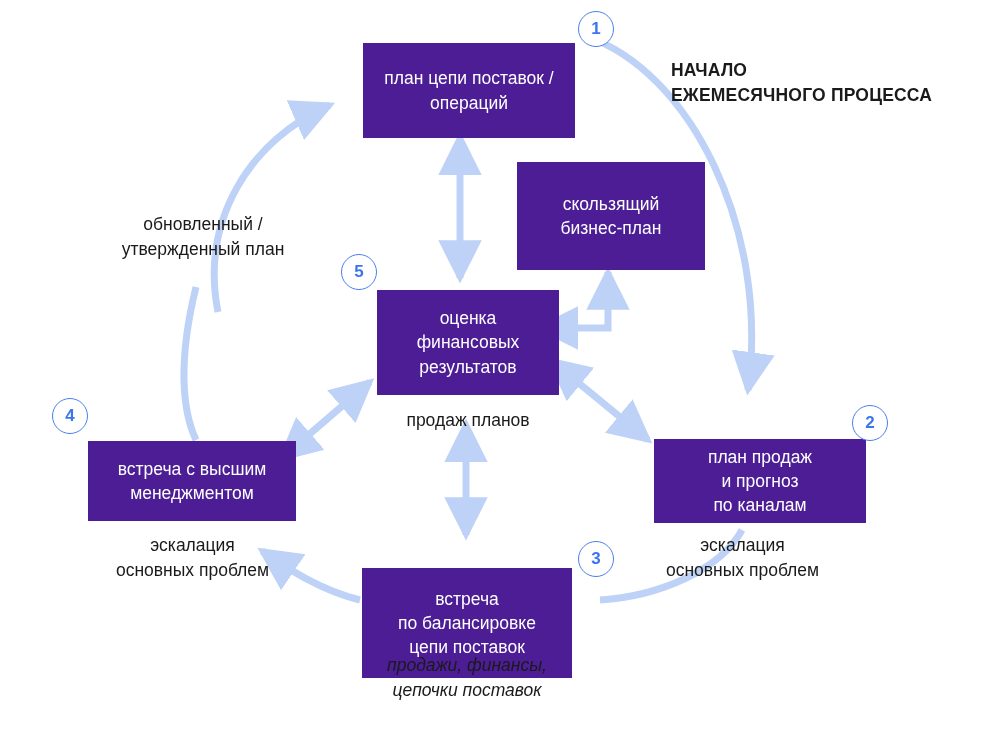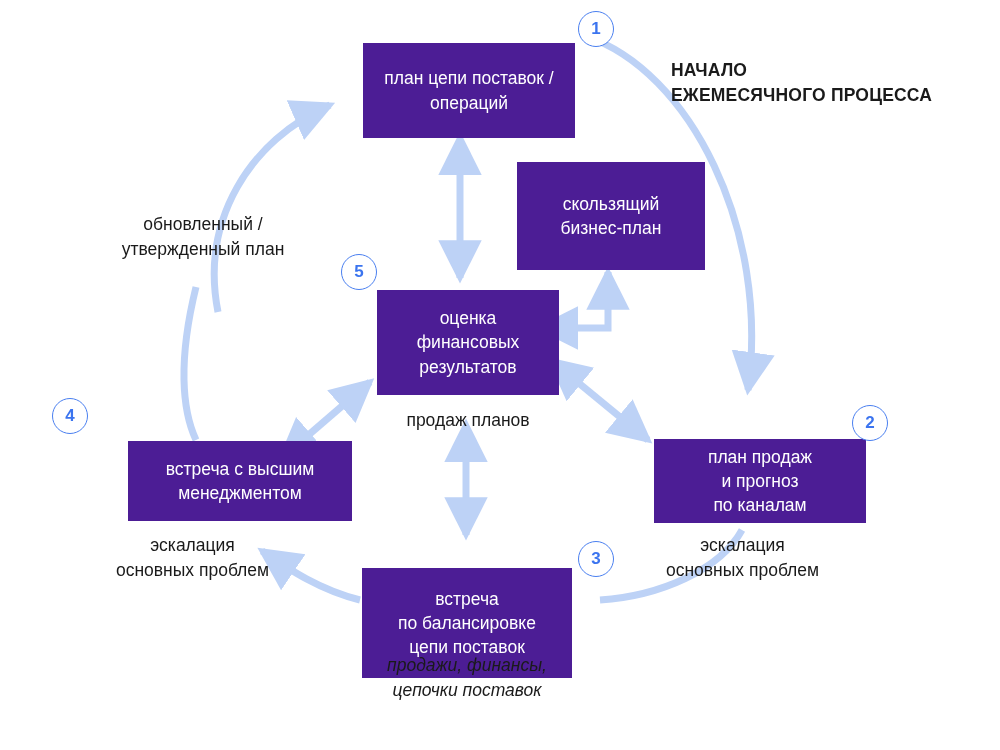--- a/index.html
+++ b/index.html
@@ -106,21 +106,21 @@
   <span>скользящий
 бизнес-план</span>
 </div>
 
 <div class="node-box" style="left:377px; top:290px; width:182px; height:105px;align-items:center;">
   <span>оценка
 финансовых
 результатов</span>
 </div>
 
-<div class="node-box" style="left:88px; top:441px; width:224px; height:80px;margin-left:40px;">
+<div class="node-box" style="left:88px; top:441px; width:208px; height:80px;">
   <span>встреча с высшим
 менеджментом</span>
 </div>
 
 <div class="node-box" style="left:654px; top:439px; width:212px; height:84px;">
   <span>план продаж
 и прогноз
 по каналам</span>
 </div>
 

